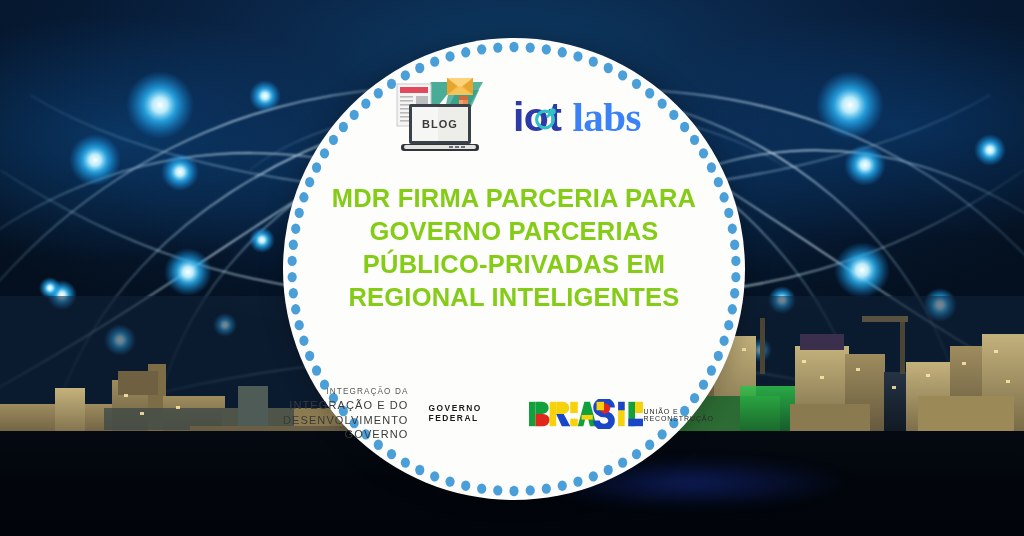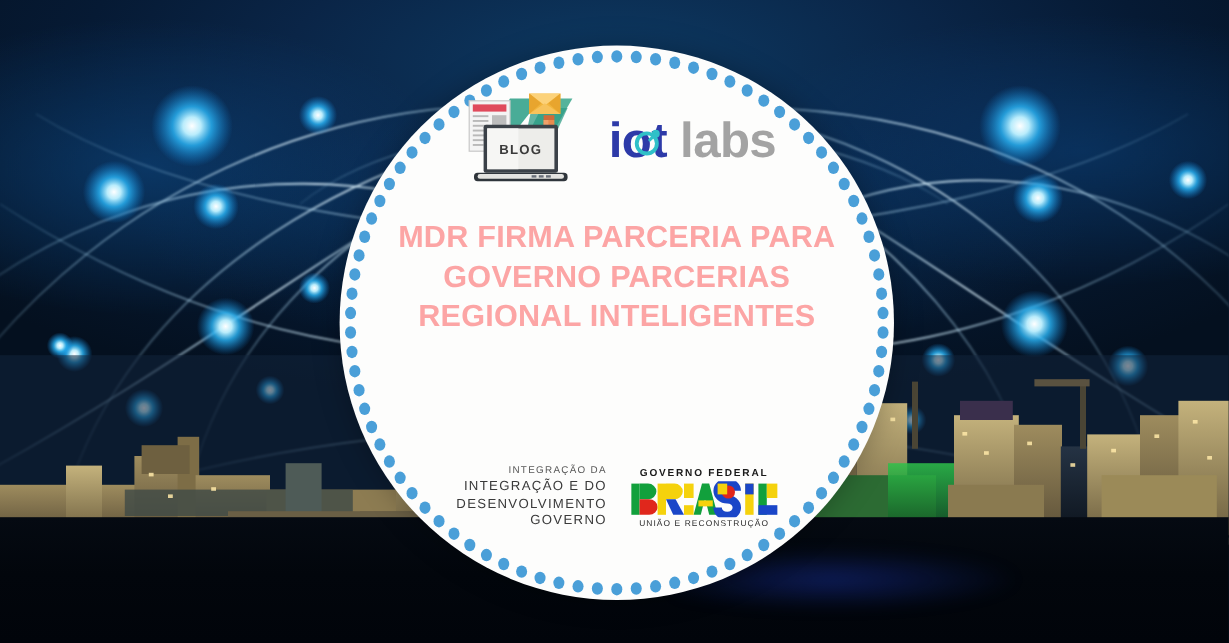--- a/index.html
+++ b/index.html
@@ -59,53 +59,53 @@
   .logo-row{
     margin-top:38px;
     display:flex; align-items:center; justify-content:center; gap:14px;
     width:100%;
   }
   .blog-art{ width:112px; height:82px; flex:none; }
   .brand{
     font-size:41px; font-weight:bold; letter-spacing:-.5px;
     color:#2d3aa8; line-height:1; position:relative; white-space:nowrap;
   }
-  .brand .lbs{ color:#a3a3a3; }
+  .brand .lbs{ color:#3b82f6;font-family:Liberation Serif, serif; }
   .brand-wrap{ position:relative; display:inline-block; }
   .brand-o-ring{
     position:absolute; pointer-events:none;
   }
 
   
   .headline{
     margin-top:24px;
     width:390px;
     text-align:center;
-    color:#fca5a5;
+    color:#84cc16;
     font-size:25.5px;
     font-weight:bold;
     line-height:1.30;
     letter-spacing:.2px;
   }
   .headline div{ white-space:nowrap; }
 
   
   .gov{
     position:absolute; left:0; right:0; bottom:58px;
     display:flex; align-items:center; justify-content:center; gap:20px;
   }
   .ministry{
     text-align:right;
     color:#3a3a3a;
     line-height:1.34;
     letter-spacing:1.1px;
   }
   .ministry .l1{ font-size:8.2px; font-weight:normal; color:#585858; }
   .ministry .l2,.ministry .l3,.ministry .l4{ font-size:11px; font-weight:normal; }
-  .gov-federal{ display:flex; flex-direction:column; align-items:center; }
+  .gov-federal{ display:flex; align-items:center; }
   .gf-top{
     font-size:8.4px; font-weight:bold; letter-spacing:1.5px; color:#1a1a1a;
     margin-bottom:2px;
   }
   .gf-bot{
     font-size:7px; font-weight:normal; letter-spacing:.9px; color:#2a2a2a;
     margin-top:2px;
   }
   .brasil-mark{ width:122px; height:30px; display:block; }
 </style>
@@ -433,20 +433,21 @@
           <circle cx="14" cy="14.5" r="8.4" fill="none" stroke="#2fc0c8" stroke-width="3.2"></circle>
           <circle cx="21.5" cy="6.5" r="3.3" fill="#2fc0c8"></circle>
           <line x1="16.5" y1="11.5" x2="21" y2="7.2" stroke="#2fc0c8" stroke-width="2.6" stroke-linecap="round"></line>
         </svg>
       </div>
     </div>
 
     <div class="headline">
       <div>MDR FIRMA PARCERIA PARA</div>
       <div>GOVERNO PARCERIAS</div>
+      <div>PÚBLICO-PRIVADAS EM</div>
       <div>REGIONAL INTELIGENTES</div>
     </div>
 
     <div class="gov">
 
       <div class="ministry">
         <div class="l1">INTEGRAÇÃO DA</div>
         <div class="l2">INTEGRAÇÃO E DO</div>
         <div class="l3">DESENVOLVIMENTO</div>
         <div class="l4">GOVERNO</div>

